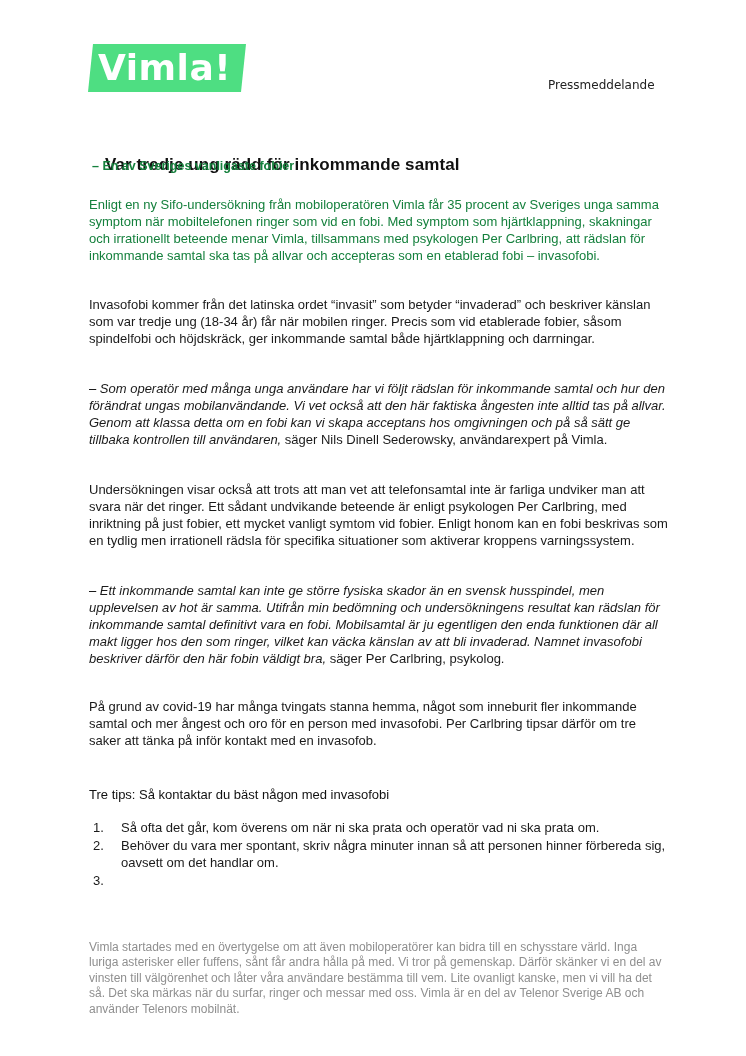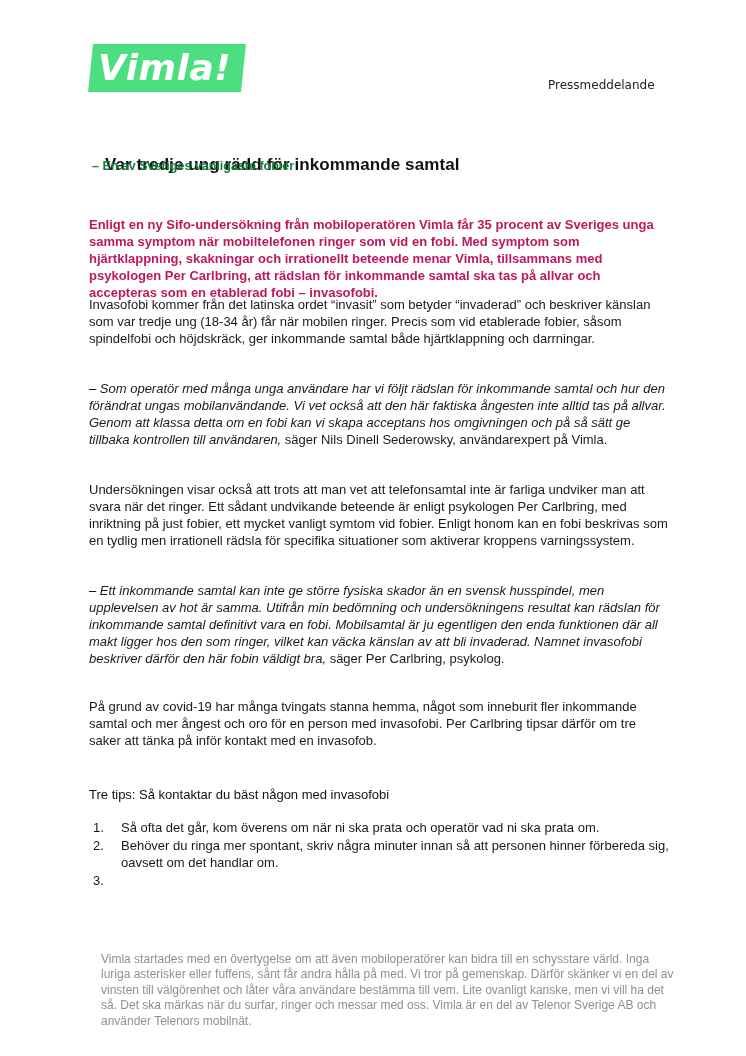--- a/index.html
+++ b/index.html
@@ -10,53 +10,53 @@
   .logo {
     position: absolute; left: 88px; top: 44px; width: 158px; height: 48px;
   }
   .logo-bg {
     position: absolute; left: 0; top: 0; width: 158px; height: 48px;
     background: #4ede82;
     clip-path: polygon(5px 0, 158px 0, 153px 48px, 0 48px);
   }
   .logo-text {
     position: absolute; left: 10px; top: 0px; height: 48px; line-height: 48px;
-    font-family: "DejaVu Sans", sans-serif; font-weight: bold; font-style: italic;
+    font-family: "DejaVu Sans", sans-serif; font-weight: bold; 
     font-size: 36px; color: #ffffff; letter-spacing: 0.5px;
   }
   .doc-type {
     position: absolute; left: 548px; top: 78px;
     font-family: "DejaVu Sans", sans-serif; font-size: 12px; color: #222;
   }
   .title {
     position: absolute; left: 89px; top: 139px; margin: 16px;
     font-size: 17px; font-weight: bold; color: #111; letter-spacing: 0.1px;
   }
   .subtitle {
     position: absolute; left: 92px; top: 159px; margin: 0;
     font-size: 12.5px; font-weight: bold; color: #15803d;
   }
   .para {
     position: absolute; left: 89px; width: 580px; margin: 0;
     font-size: 13px; line-height: 17px; color: #1a1a1a;
   }
-  .lead { font-weight: bold; color: #be185d; margin-top: 20px; }
+  .lead { font-weight: normal; color: #15803d; }
   .quote-i { font-style: italic; }
   .tips-heading {
     position: absolute; left: 89px; top: 787px; margin: 0;
     font-size: 13px; font-weight: normal; color: #111;
   }
   .tips {
     position: absolute; left: 89px; top: 819px; width: 580px; margin: 0; padding: 0;
     list-style: none; font-size: 13px; line-height: 17px;
   }
   .tips li { position: relative; padding-left: 32px; margin-bottom: 1px; }
   .tips .num { position: absolute; left: 4px; top: 0; }
   .footer {
-    position: absolute; left: 89px; top: 940px; width: 580px; margin: 12px;
+    position: absolute; left: 89px; top: 940px; width: 580px; margin: 0;
     font-size: 12px; line-height: 15.4px; color: #8f8f8f;
   }
 </style>
 </head>
 <body>
 
 <div class="logo">
   <div class="logo-bg"></div>
   <span class="logo-text">Vimla!</span>
 </div>
@@ -80,20 +80,20 @@
 
 <h3 class="tips-heading">Tre tips: Så kontaktar du bäst någon med invasofobi</h3>
 
 <ol class="tips">
   <li>
     <span class="num">1.</span>
     <span>Så ofta det går, kom överens om när ni ska prata och operatör vad ni ska prata om.</span>
   </li>
   <li>
     <span class="num">2.</span>
-    <span>Behöver du ringa mer spontant, skriv några minuter innan så att personen hinner förbereda sig, oavsett om det handlar om.</span>
+    <span>Behöver du vara mer spontant, skriv några minuter innan så att personen hinner förbereda sig, oavsett om det handlar om.</span>
   </li>
   <li>
     <span class="num">3.</span>
   </li>
 </ol>
 
 <p class="footer">Vimla startades med en övertygelse om att även mobiloperatörer kan bidra till en schysstare värld. Inga luriga asterisker eller fuffens, sånt får andra hålla på med. Vi tror på gemenskap. Därför skänker vi en del av vinsten till välgörenhet och låter våra användare bestämma till vem. Lite ovanligt kanske, men vi vill ha det så. Det ska märkas när du surfar, ringer och messar med oss. Vimla är en del av Telenor Sverige AB och använder Telenors mobilnät.</p>
 
 </body></html>

